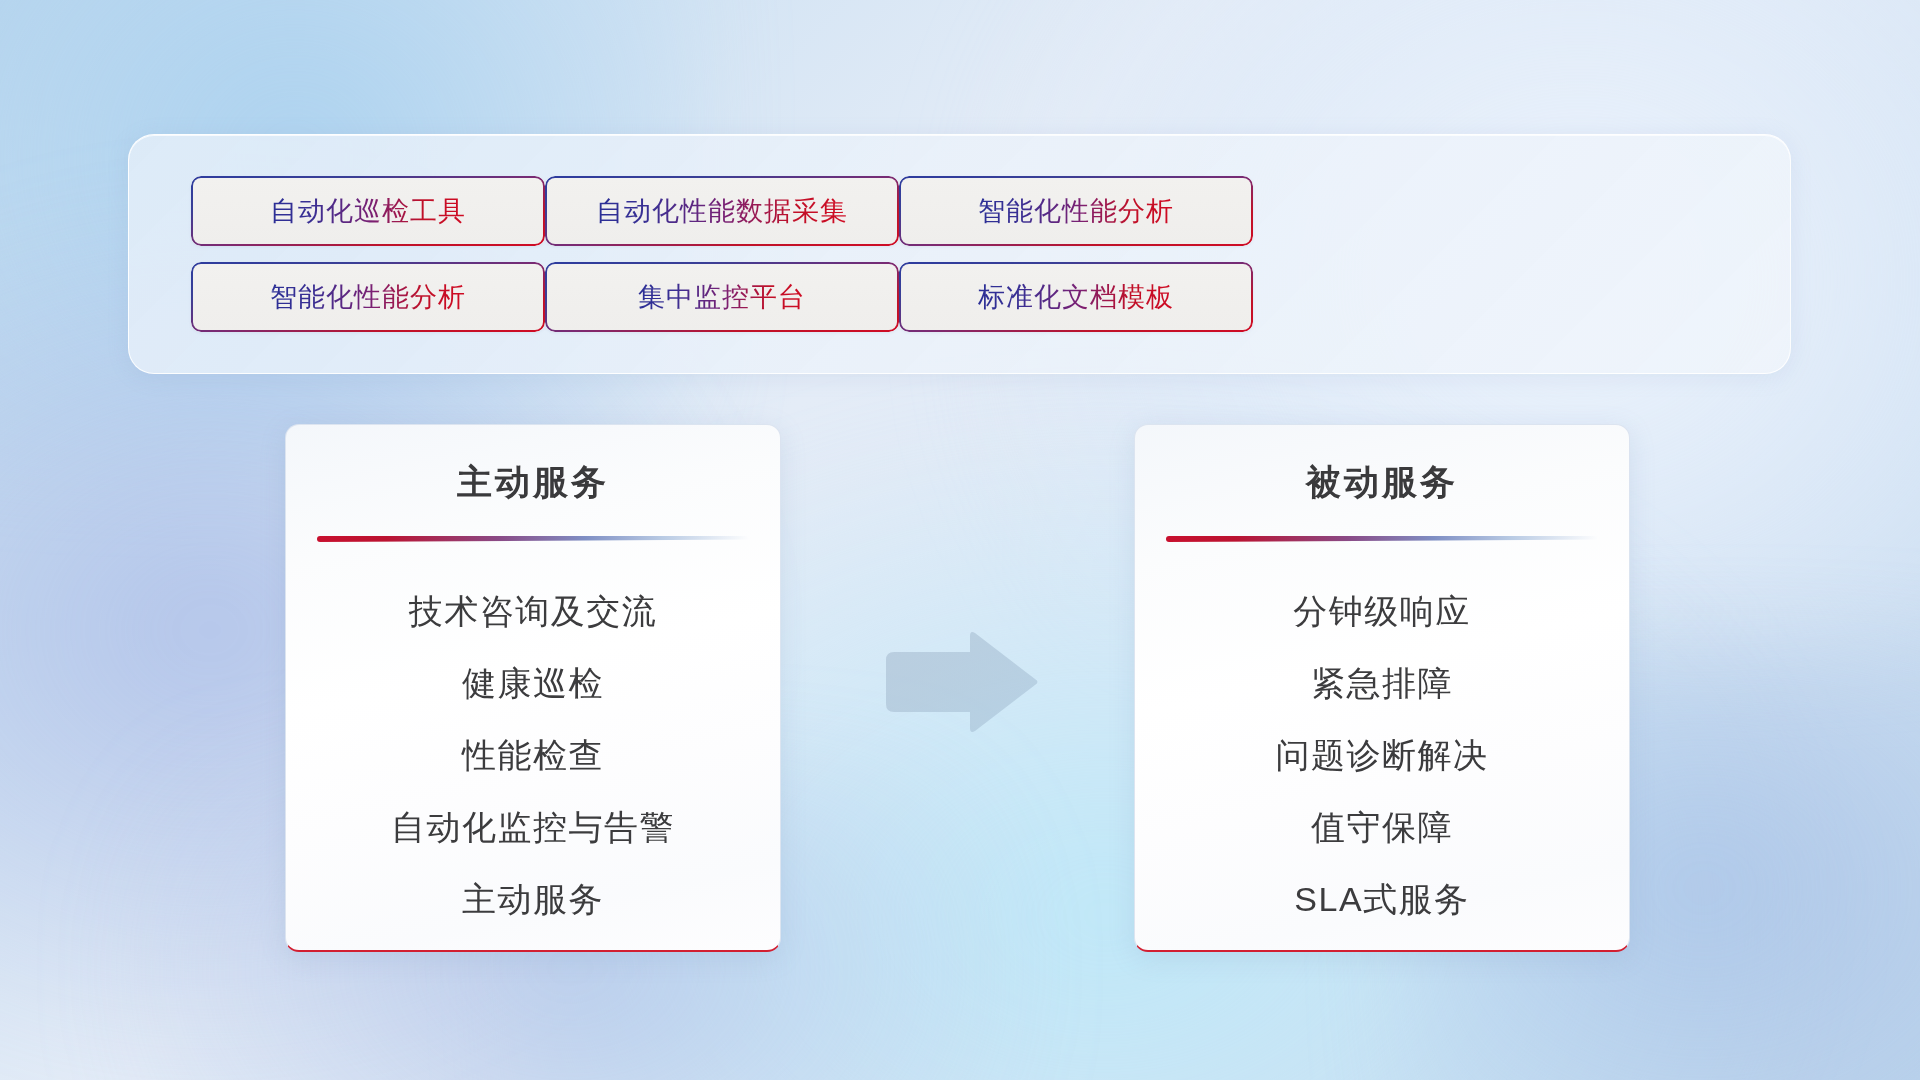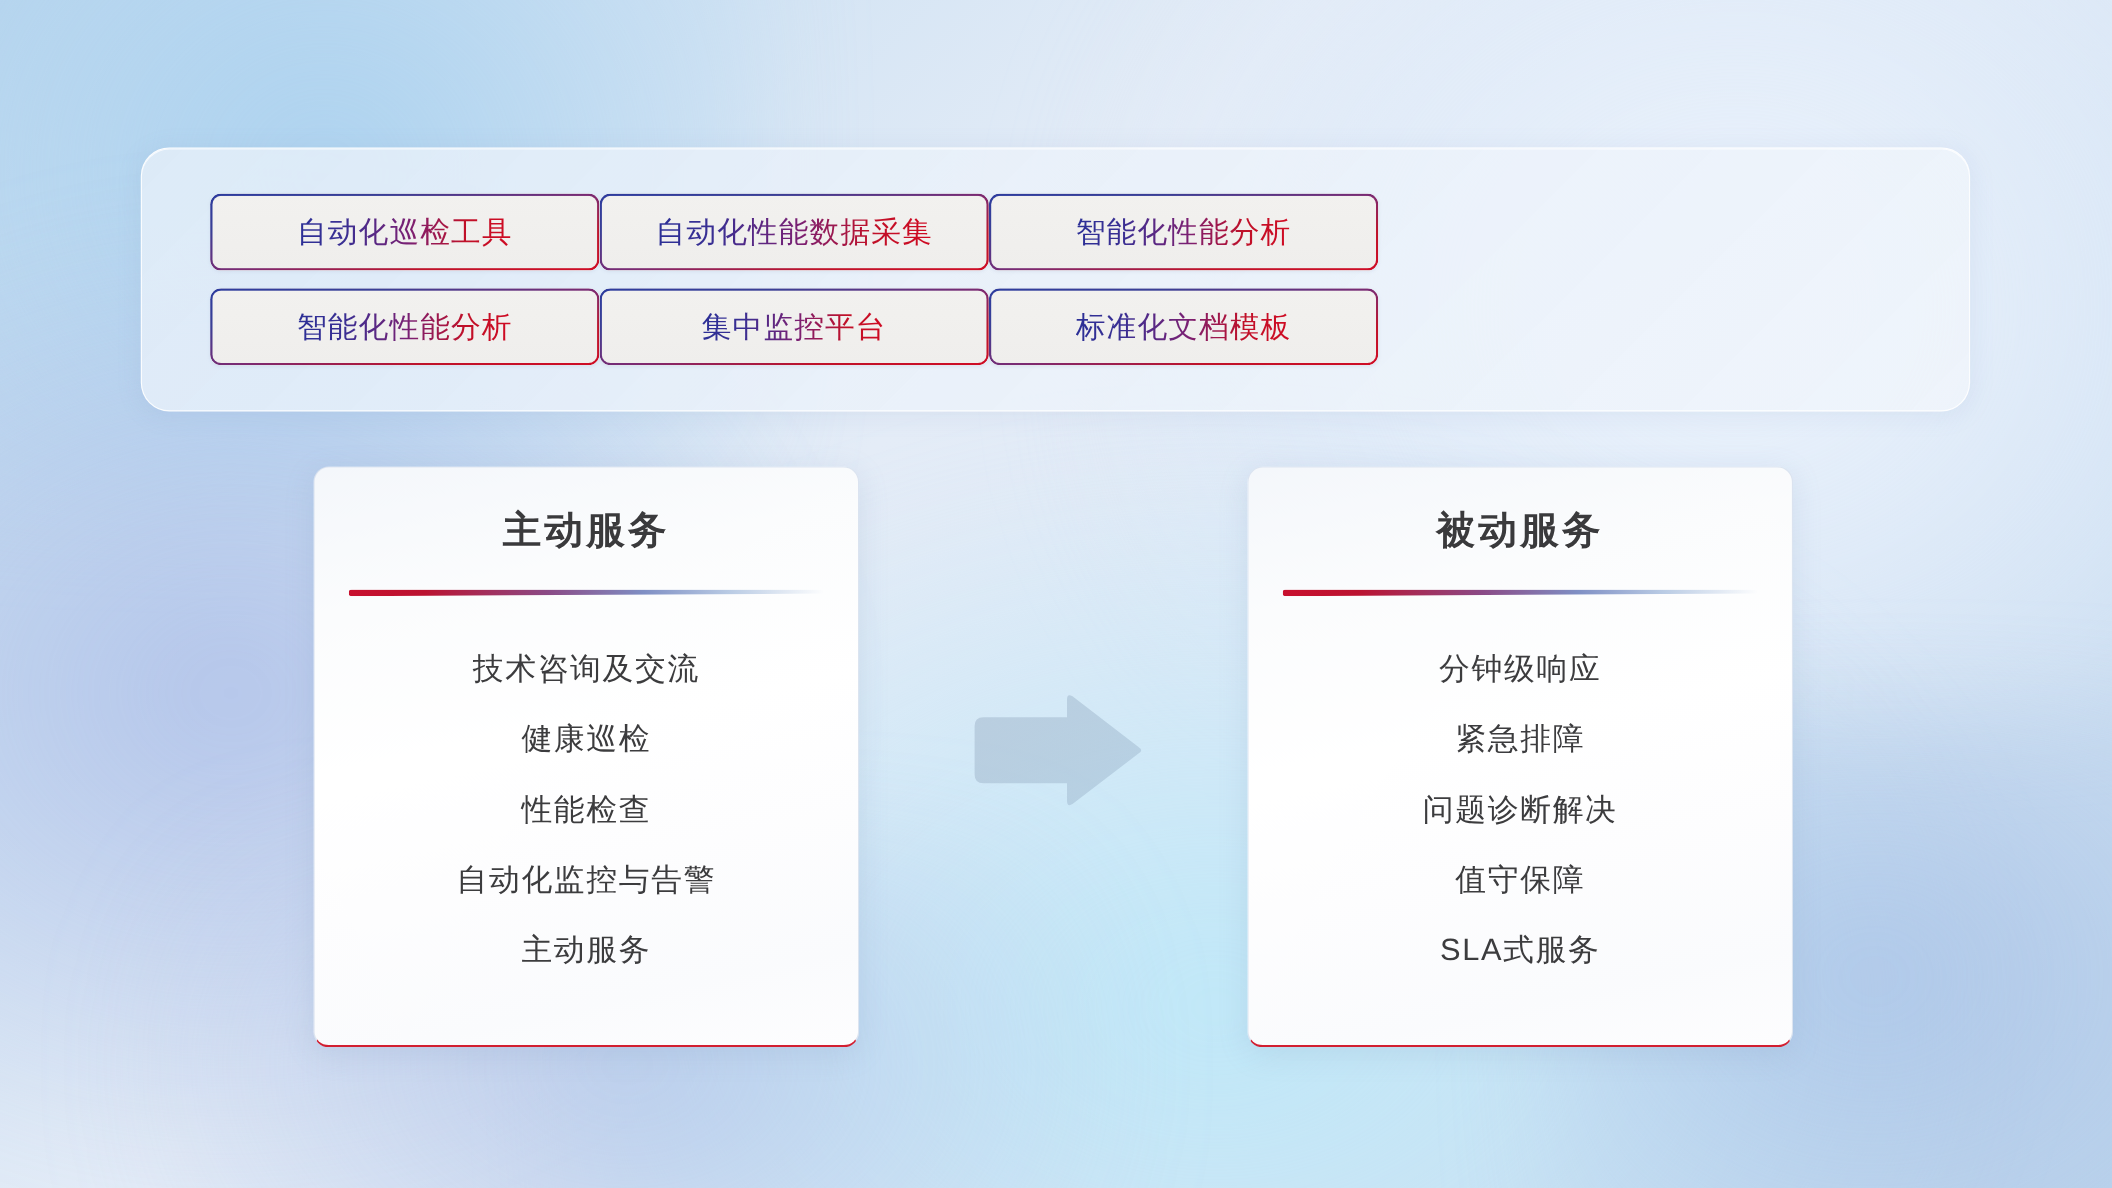--- a/index.html
+++ b/index.html
@@ -115,21 +115,21 @@
   }
   .card-divider{
     height:6px; width:432px; margin:30px auto 0;
     background:linear-gradient(90deg,#c8102e 0%,#bb1331 16%,#8a4a86 42%,#7f8fc4 62%,#b9cbe4 80%,rgba(226,234,245,0) 100%);
     border-radius:3px;
     clip-path:polygon(0 0, 100% 0, 100% 60%, 0 100%);
   }
   .card-list{ margin-top:34px; list-style:none; }
   .card-list li{
     text-align:center;
-    font-size:28px; color:#3c3c3e; font-weight:400;
+    font-size:34px; color:#3c3c3e; font-weight:400;
     letter-spacing:1.5px;
     padding:13px 0;
   }
 
   
   #flow-arrow{
     position:absolute; left:880px; top:630px;
     width:160px; height:104px;
   }
   #flow-arrow svg{ display:block; width:160px; height:104px; }

